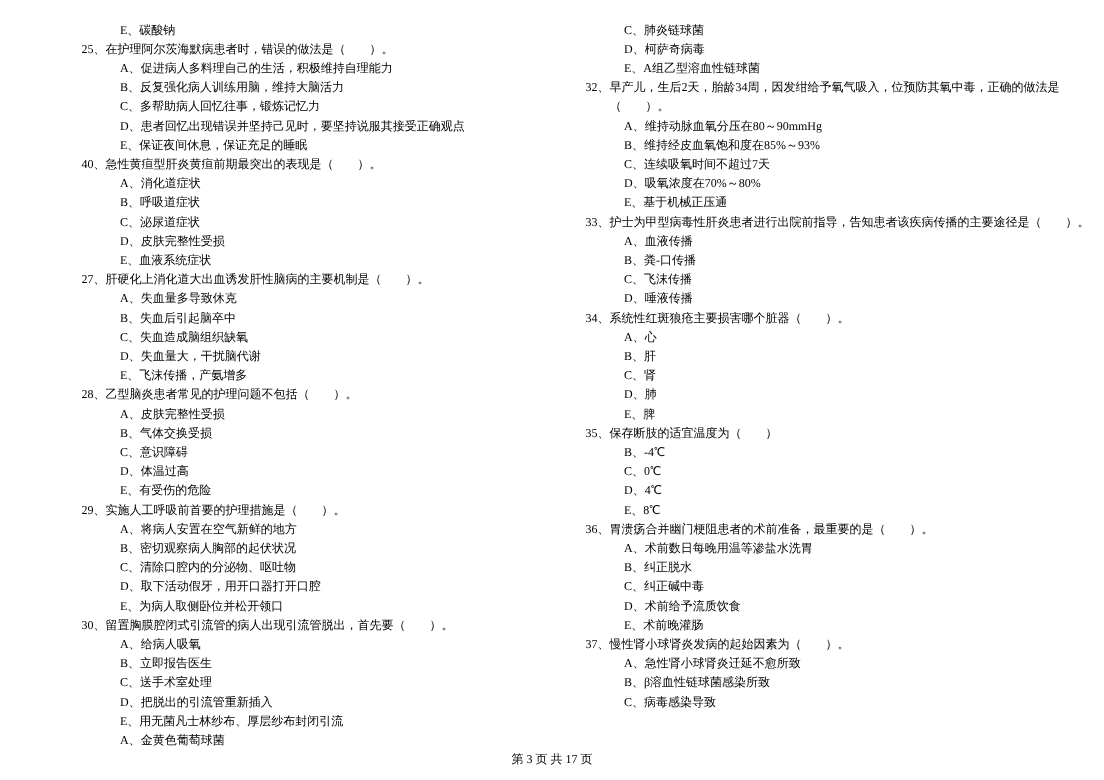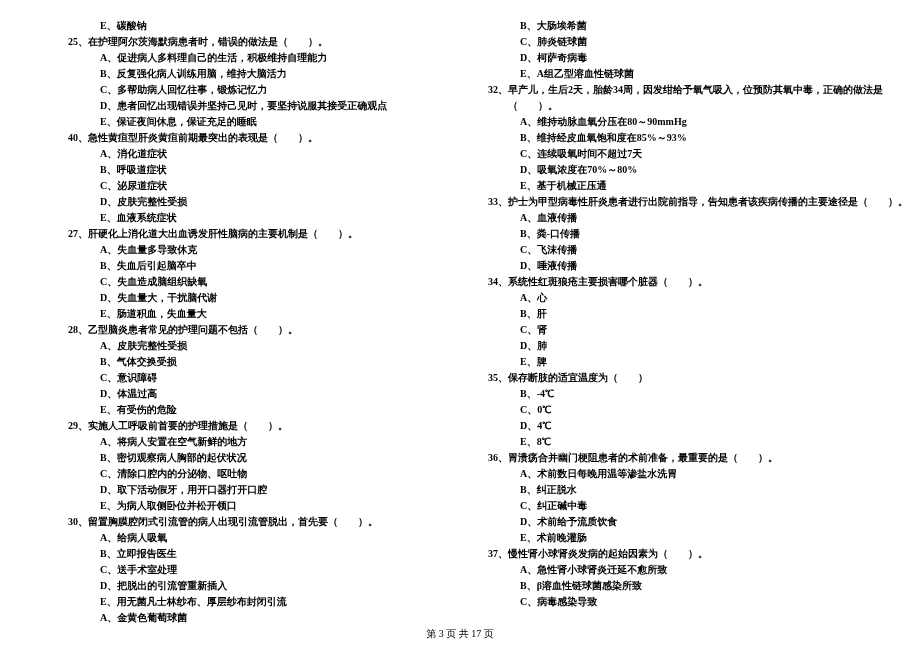--- a/index.html
+++ b/index.html
@@ -15,21 +15,20 @@
       position: relative;
     }
     .page {
       display: flex;
       padding: 18px 60px 30px 60px;
       gap: 40px;
     }
     .column {
       flex: 1;
       min-width: 0;
-      font-weight: bold;
     }
     .option-line {
       padding-left: 40px;
       white-space: nowrap;
     }
     .question-line {
       padding-left: 8px;
       white-space: nowrap;
     }
     .sub-question-line {
@@ -61,21 +60,21 @@
       <div class="option-line">A、消化道症状</div>
       <div class="option-line">B、呼吸道症状</div>
       <div class="option-line">C、泌尿道症状</div>
       <div class="option-line">D、皮肤完整性受损</div>
       <div class="option-line">E、血液系统症状</div>
       <div class="question-line">27、肝硬化上消化道大出血诱发肝性脑病的主要机制是（　　）。</div>
       <div class="option-line">A、失血量多导致休克</div>
       <div class="option-line">B、失血后引起脑卒中</div>
       <div class="option-line">C、失血造成脑组织缺氧</div>
       <div class="option-line">D、失血量大，干扰脑代谢</div>
-      <div class="option-line">E、肠道积血，失血量大</div>
+      <div class="option-line">E、飞沫传播，产氨增多</div>
       <div class="question-line">28、乙型脑炎患者常见的护理问题不包括（　　）。</div>
       <div class="option-line">A、皮肤完整性受损</div>
       <div class="option-line">B、气体交换受损</div>
       <div class="option-line">C、意识障碍</div>
       <div class="option-line">D、体温过高</div>
       <div class="option-line">E、有受伤的危险</div>
       <div class="question-line">29、实施人工呼吸前首要的护理措施是（　　）。</div>
       <div class="option-line">A、将病人安置在空气新鲜的地方</div>
       <div class="option-line">B、密切观察病人胸部的起伏状况</div>
       <div class="option-line">C、清除口腔内的分泌物、呕吐物</div>
@@ -83,21 +82,20 @@
       <div class="option-line">E、为病人取侧卧位并松开领口</div>
       <div class="question-line">30、留置胸膜腔闭式引流管的病人出现引流管脱出，首先要（　　）。</div>
       <div class="option-line">A、给病人吸氧</div>
       <div class="option-line">B、立即报告医生</div>
       <div class="option-line">C、送手术室处理</div>
       <div class="option-line">D、把脱出的引流管重新插入</div>
       <div class="option-line">E、用无菌凡士林纱布、厚层纱布封闭引流</div>
       <div class="option-line">A、金黄色葡萄球菌</div>
     </div>
   <div class="column" id="right-col">
-      <div class="option-line">B、大肠埃希菌</div>
       <div class="option-line">C、肺炎链球菌</div>
       <div class="option-line">D、柯萨奇病毒</div>
       <div class="option-line">E、A组乙型溶血性链球菌</div>
       <div class="question-line">32、早产儿，生后2天，胎龄34周，因发绀给予氧气吸入，位预防其氧中毒，正确的做法是</div>
       <div class="sub-question-line">（　　）。</div>
       <div class="option-line">A、维持动脉血氧分压在80～90mmHg</div>
       <div class="option-line">B、维持经皮血氧饱和度在85%～93%</div>
       <div class="option-line">C、连续吸氧时间不超过7天</div>
       <div class="option-line">D、吸氧浓度在70%～80%</div>
       <div class="option-line">E、基于机械正压通</div>

